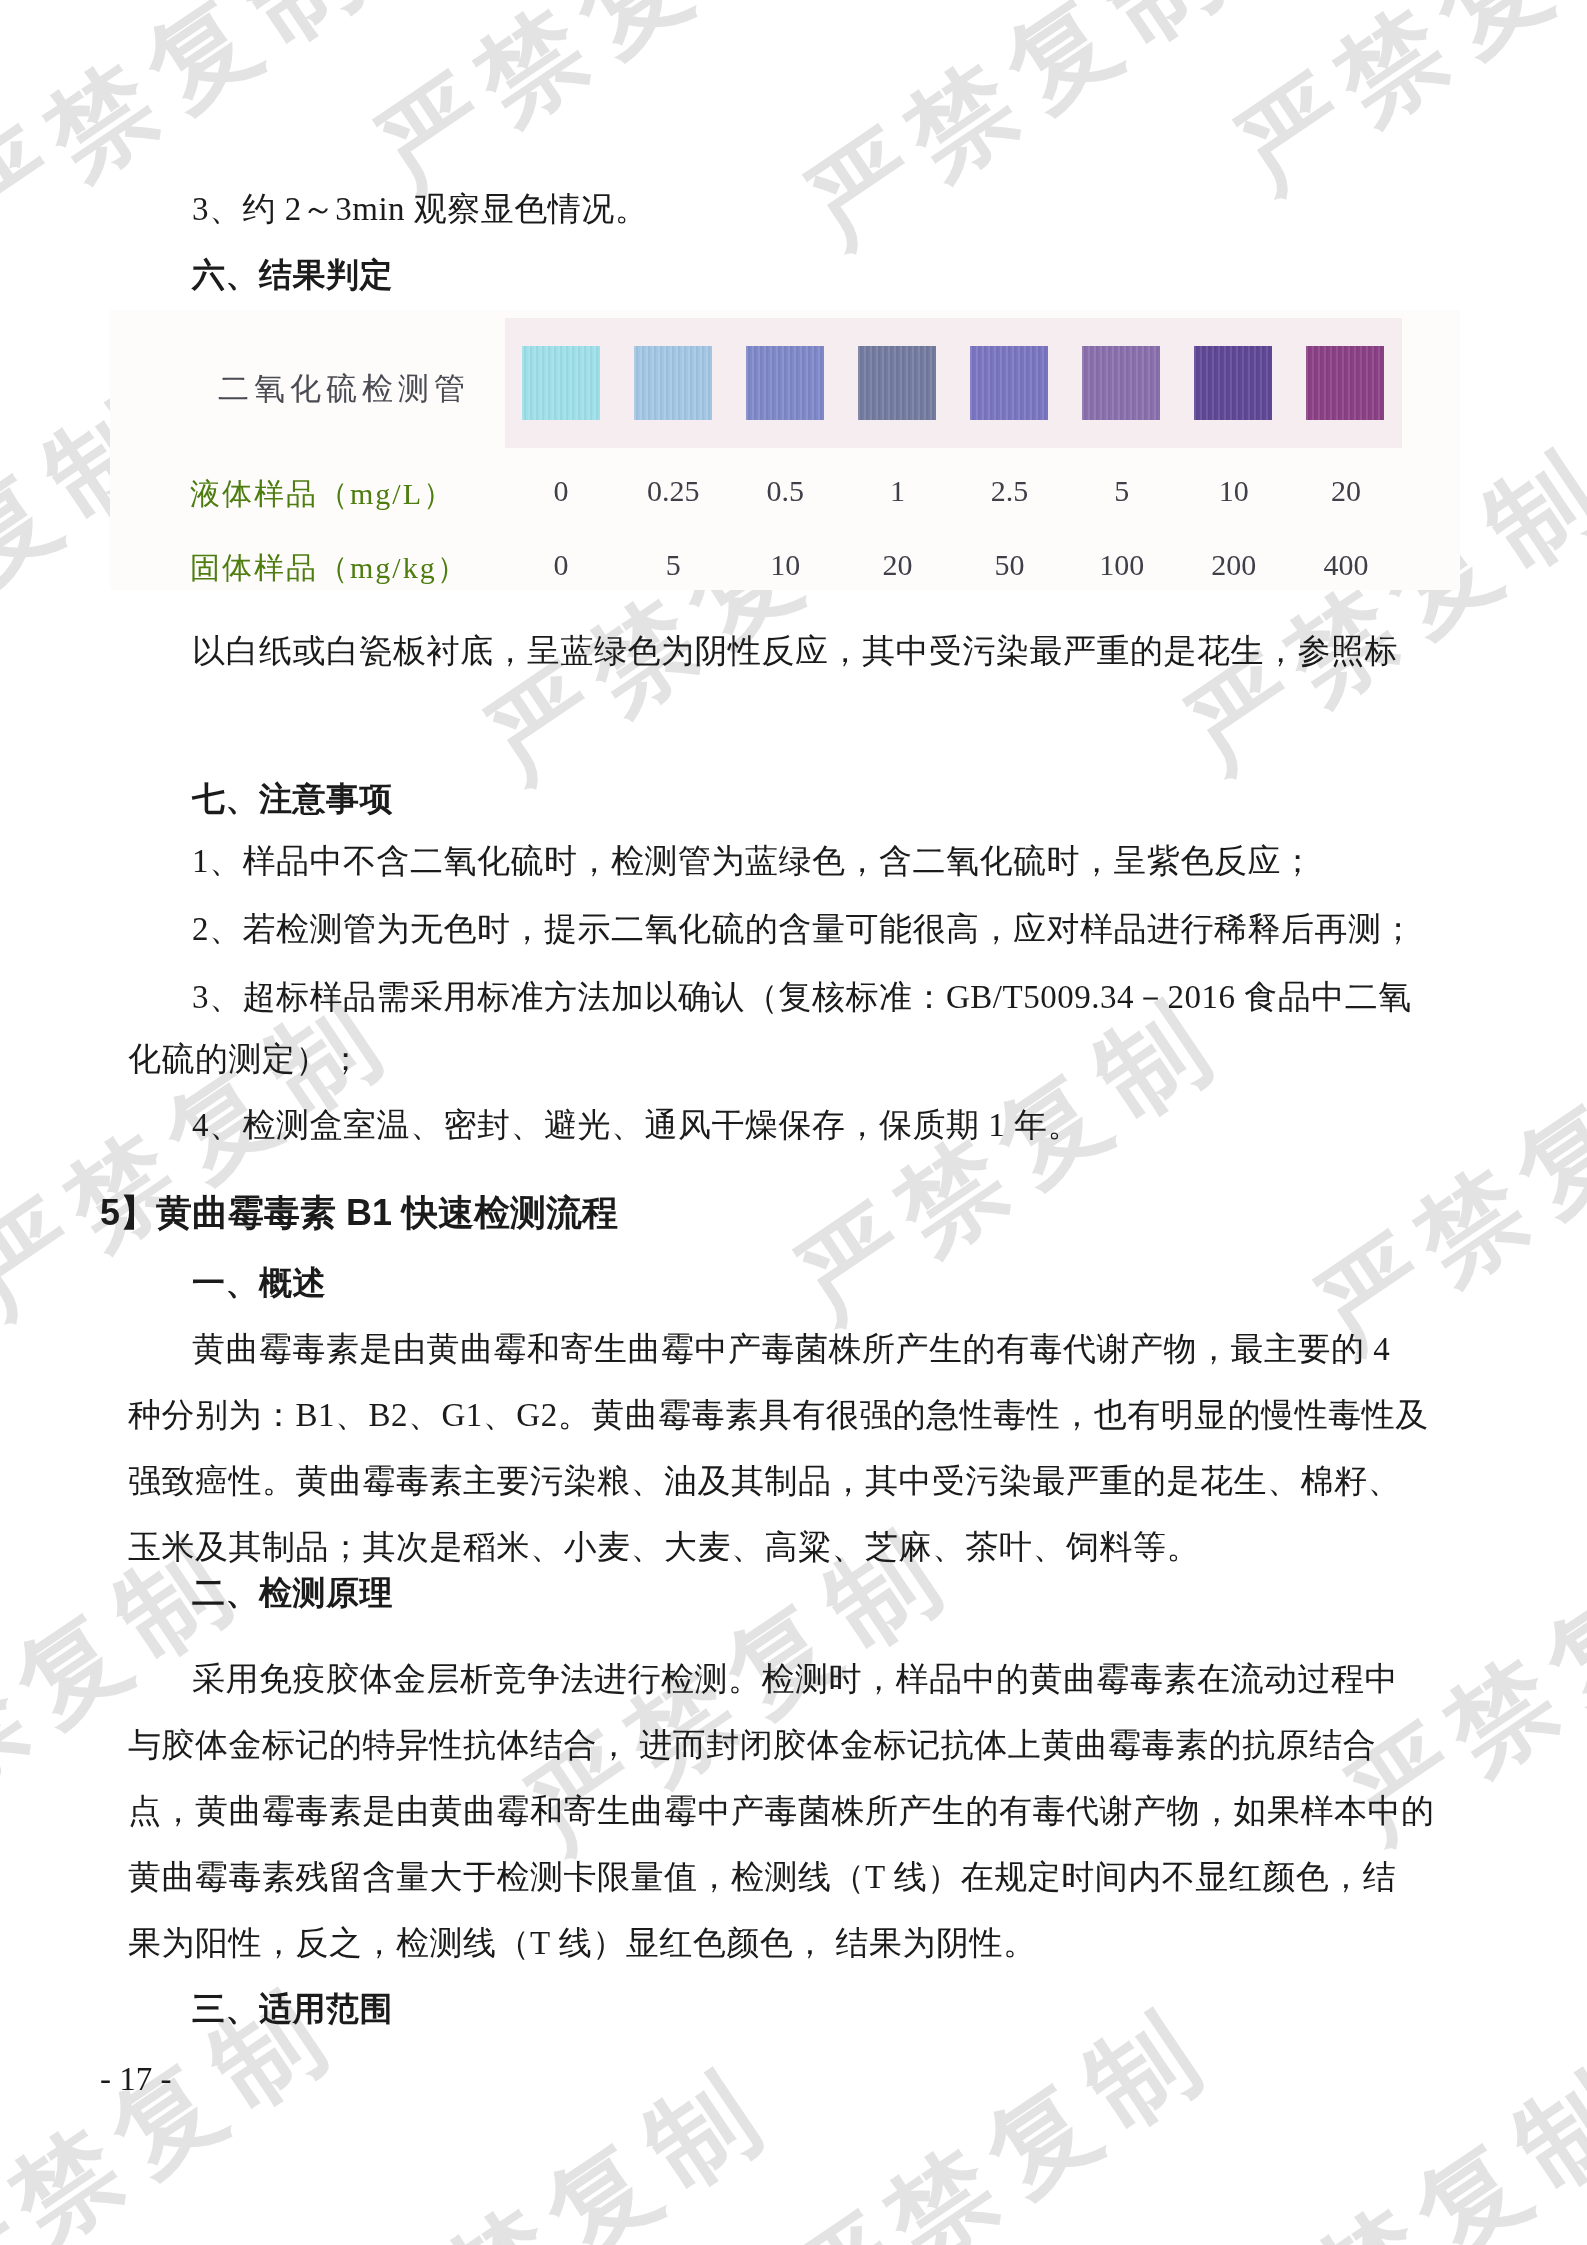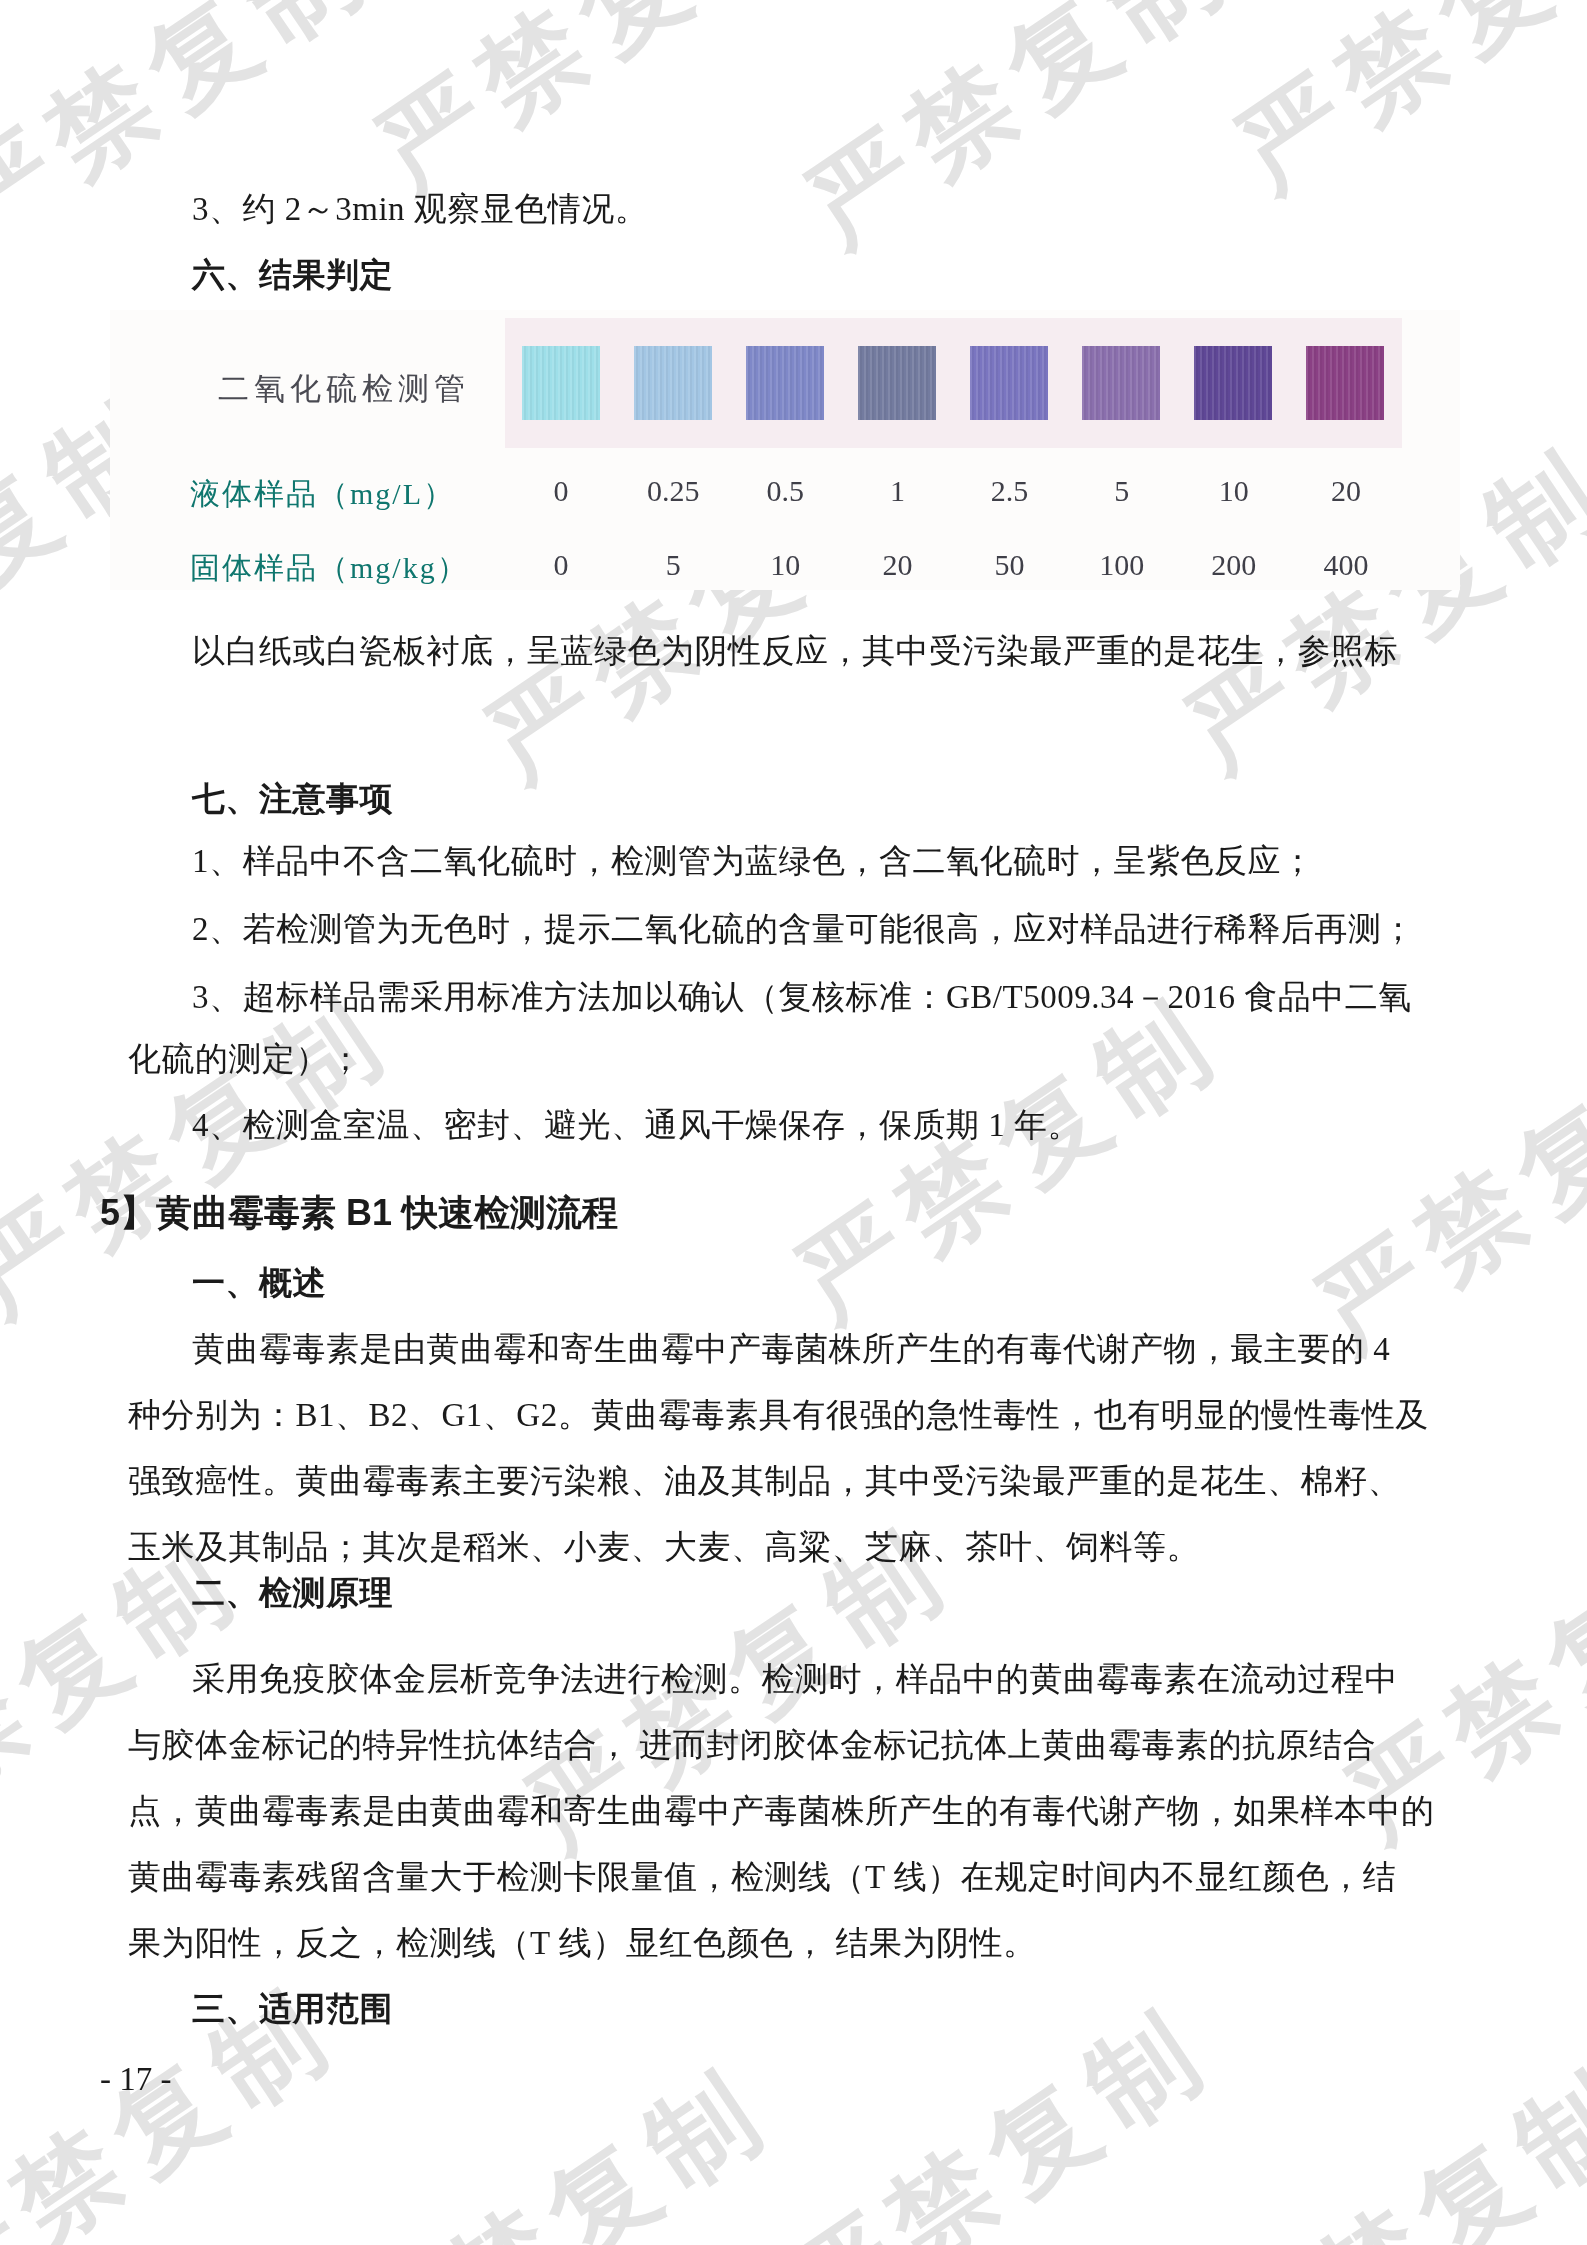--- a/index.html
+++ b/index.html
@@ -56,21 +56,21 @@
     padding-left:17px;box-sizing:border-box;
   }
   .swatch{
     width:78px;height:74px;flex:0 0 78px;
     background-image:repeating-linear-gradient(90deg,
       rgba(255,255,255,0.10) 0 2px, rgba(0,0,0,0.04) 2px 4px, transparent 4px 6px);
   }
   .vrow{position:absolute;left:0;width:1350px;height:40px;}
   .row-label{
     position:absolute;left:80px;top:0;
-    font-size:30px;letter-spacing:2px;color:#0f766e;white-space:nowrap;
+    font-size:30px;letter-spacing:2px;color:#4d7c0f;white-space:nowrap;
   }
   .cells{
     position:absolute;left:395px;top:0;width:897px;
     display:flex;
   }
   .cell{
     flex:1 1 0;text-align:center;
     font-size:30px;color:#3f3f48;
   }
 </style>

